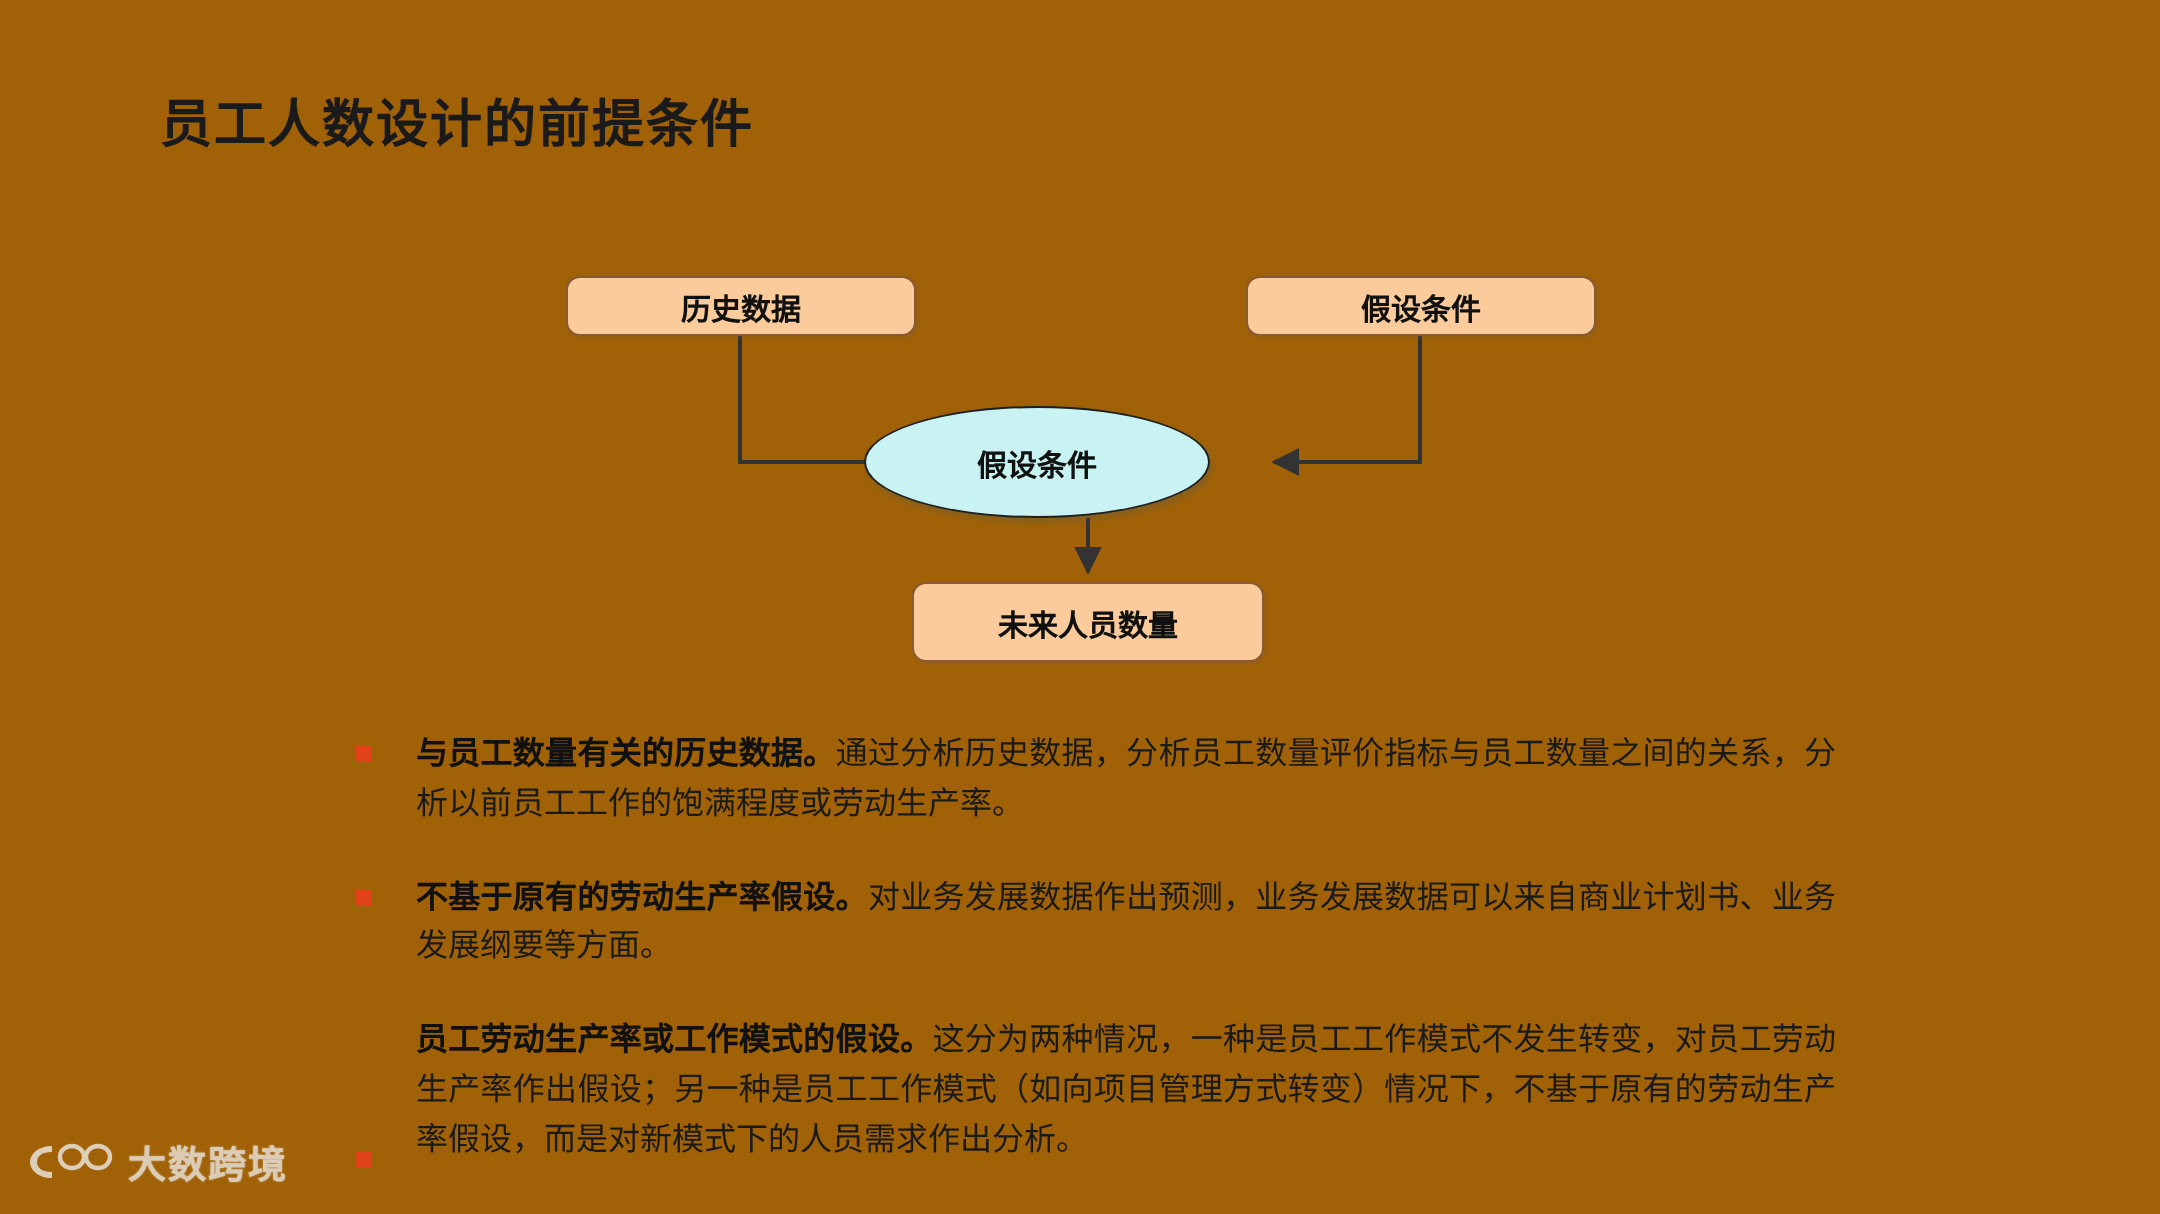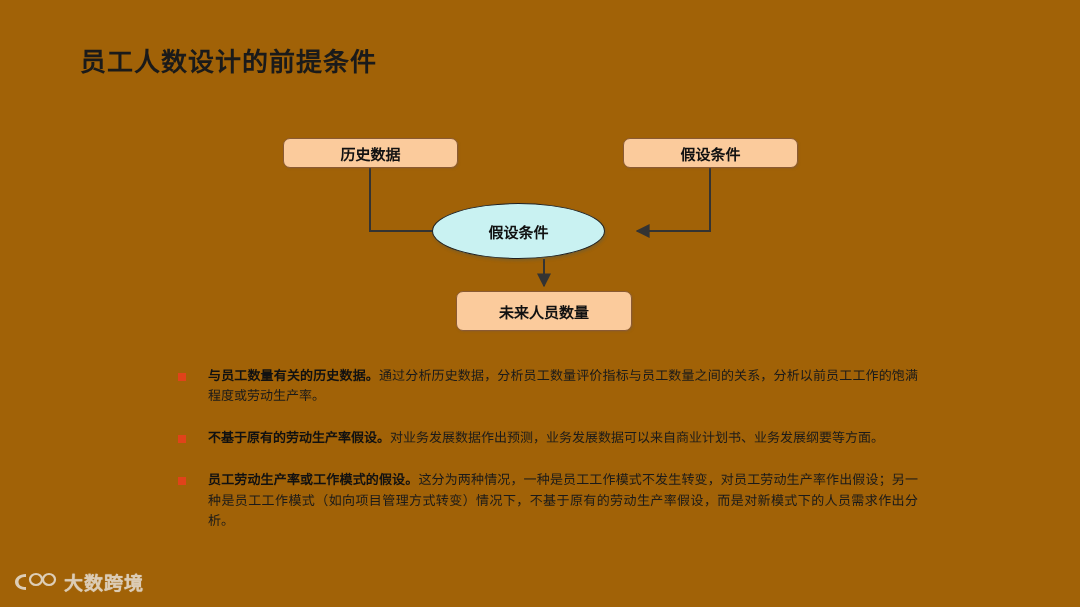--- a/index.html
+++ b/index.html
@@ -83,32 +83,32 @@
     left: 178px;
     top: 366px;
     width: 740px;
   }
   .bullet-item {
     position: relative;
     display: flex;
     align-items: flex-start;
     margin-bottom: 22px;
   }
-  .bullet-item:last-child { margin-bottom: 0; }
+  .bullet-item:last-child { margin-bottom: 0; align-items: flex-end; }
   .bullet-marker {
     flex: 0 0 auto;
     width: 8px;
     height: 8px;
     background: #e0431a;
     margin-top: 7px;
     margin-right: 22px;
   }
   .bullet-text {
     flex: 1 1 auto;
-    font-size: 13px;
+    font-size: 16px;
     line-height: 1.55;
     color: #1a1a1a;
     text-align: justify;
   }
   .bullet-lead {
     font-weight: bold;
     color: #111111;
   }
 
   

